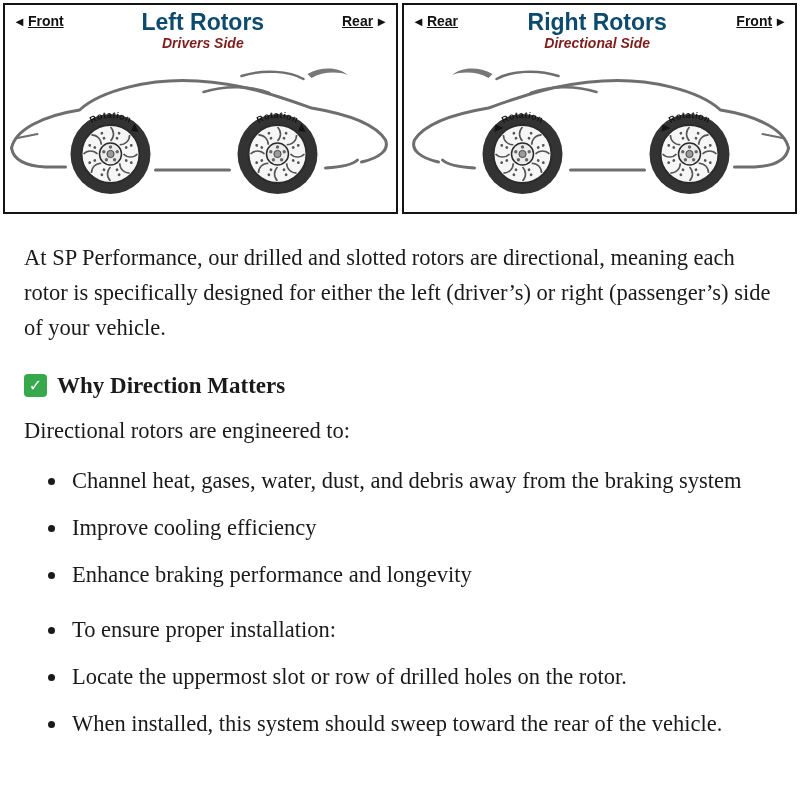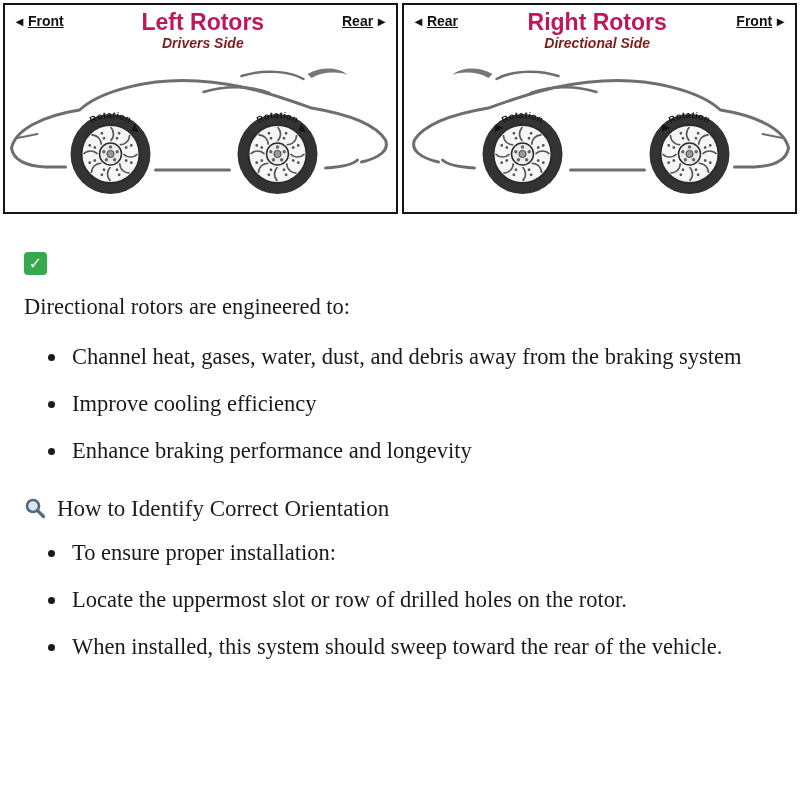--- a/index.html
+++ b/index.html
@@ -6,21 +6,21 @@
   body{width:800px;height:800px;overflow:hidden;font-family:"Liberation Serif",serif;color:#1a1a1a;}
 
   
   .diagram{display:flex;gap:4px;margin:3px 3px 0 3px;}
   .panel{flex:1;border:2px solid #141414;background:#fff;min-width:0;}
   .panel-header{display:flex;justify-content:space-between;align-items:flex-start;padding:5px 8px 0 8px;font-family:"Liberation Sans",sans-serif;}
   .dir-label{display:flex;align-items:center;gap:2px;margin-top:3px;font-size:14px;font-weight:bold;color:#111;white-space:nowrap;}
   .dir-text{text-decoration:underline;}
   .arrow{font-size:13px;line-height:1;}
   .titles{text-align:center;flex:1;min-width:0;}
-  .title{display:block;font-size:23px;font-weight:bold;color:#be185d;line-height:1.1;}
+  .title{display:block;font-size:23px;font-weight:bold;color:#0c4a6e;line-height:1.1;}
   .subtitle{display:block;font-size:14px;font-weight:bold;font-style:italic;color:#7f1d1d;line-height:1.2;}
   .car-svg{width:100%;height:160px;display:block;}
   .rot-text{font-family:"Liberation Sans",sans-serif;font-size:9px;font-weight:bold;fill:#141414;letter-spacing:.4px;}
 
   
   .content{padding:12px 24px 0 24px;font-size:22.5px;line-height:1.55;}
   .content p{margin:15px 0;max-width:752px;}
   h2.sec{display:flex;align-items:center;gap:10px;font-size:23px;margin:26px 0 14px 0;line-height:1.2;}
   h2.sec.bold{font-weight:bold;}
   h2.sec.normal{font-weight:normal;color:#1e1e1e;}
@@ -147,40 +147,35 @@
       <use href="#arrowhead" transform="translate(90,80) rotate(135)" fill="#141414"></use>
       <use href="#arrowhead" transform="translate(257,80) rotate(135)" fill="#141414"></use>
       <text class="rot-text"><textPath href="#arcR1" startOffset="50%" text-anchor="middle">Rotation</textPath></text>
       <text class="rot-text"><textPath href="#arcR2" startOffset="50%" text-anchor="middle">Rotation</textPath></text>
     </svg>
   </div>
 </div>
 
 <div class="content">
 
+  <p>At SP Performance, our drilled and slotted rotors are directional, meaning each rotor is specifically designed for either the left (driver’s) or right (passenger’s) side of your vehicle.</p>
 
   <h2 class="sec bold">
     <span class="check-icon">✓</span>
+    <span>Why Direction Matters</span>
   </h2>
 
   <p>Directional rotors are engineered to:</p>
 
   <ul>
     <li>Channel heat, gases, water, dust, and debris away from the braking system</li>
     <li>Improve cooling efficiency</li>
     <li>Enhance braking performance and longevity</li>
   </ul>
 
-  <h2 class="sec normal">
-    <svg class="mag-icon" width="23" height="23" viewBox="0 0 23 23">
-      <circle cx="9" cy="9" r="6" fill="#d8e6f2" stroke="#546a7b" stroke-width="2.6"></circle>
-      <line x1="13.8" y1="13.8" x2="19.5" y2="19.5" stroke="#546a7b" stroke-width="3.2" stroke-linecap="round"></line>
-    </svg>
-    <span>How to Identify Correct Orientation</span>
-  </h2>
 
   <ul>
     <li>To ensure proper installation:</li>
     <li>Locate the uppermost slot or row of drilled holes on the rotor.</li>
     <li>When installed, this system should sweep toward the rear of the vehicle.</li>
   </ul>
 
 </div>
 
 </body></html>

